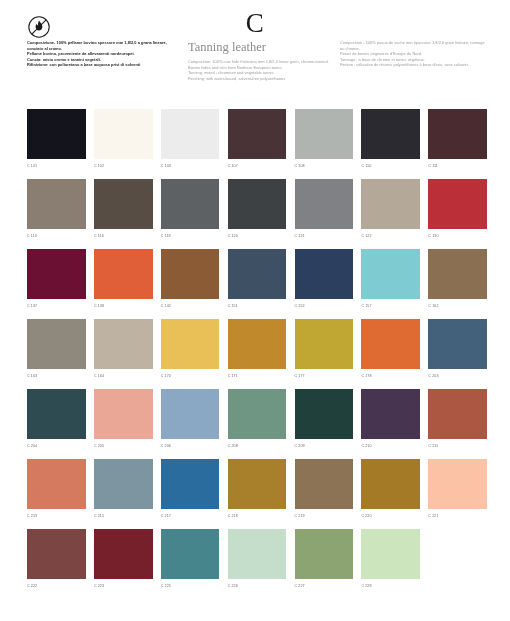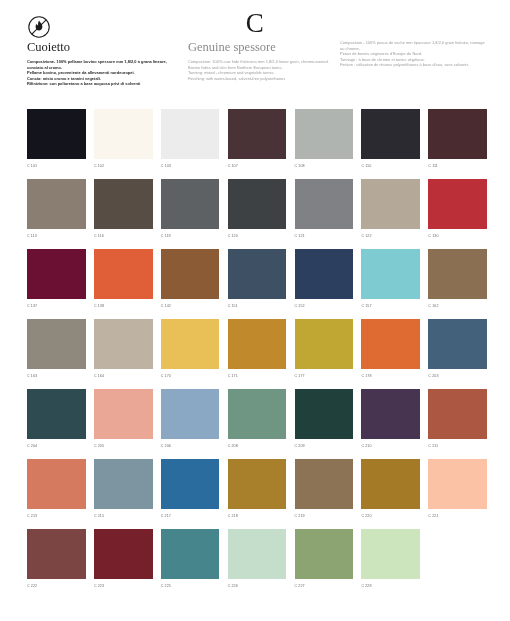--- a/index.html
+++ b/index.html
@@ -92,29 +92,28 @@
         <path d="M13 6.6c1.1 2.1 3.4 3.3 3.4 6.1 0 2.2-1.6 3.9-3.4 3.9s-3.4-1.7-3.4-3.9c0-1.3.6-2.2 1.3-3 .1 1 .6 1.6 1.2 1.8-.3-1.8.3-3.6.9-4.9z" fill="#1d1d1d"></path>
         <line x1="5.6" y1="20.4" x2="20.4" y2="5.6" stroke="#1d1d1d" stroke-width="1.1"></line>
       </svg>
     </span>
 
     <div class="letter-mark">C</div>
 
     <div class="cols">
 
       <div class="col col-it">
-        <h2>Cuoietto</h2>
         <p style="white-space:pre-line;">Composizione- 100% pellame bovino spessore mm 1,8/2,0 a grana lineare, conciato al cromo.
 Pellame bovino, proveniente da allevamenti nordeuropei.
 Concia: misto cromo e tannini vegetali.
 Rifinizione: con poliuretano a base acquosa privi di solventi</p>
       </div>
 
       <div class="col col-en">
-        <h2>Genuine spessore</h2>
+        <h2>Tanning leather</h2>
         <p style="white-space:pre-line;">Composition: 100% cow hide thickness mm 1,8/2,0 linear grain, chrome-tanned.
 Bovine hides and skin from Northern European tanns.
 Tanning: mixed - chromium and vegetable tannis.
 Finishing: with water-based, solvent-free polyurethanes</p>
       </div>
 
       <div class="col col-fr">
         <p style="white-space:pre-line;">Composition - 100% peaux de vache mm épaisseur 1,8/2,0 grain linéaire, tannage au chrome.
 Peaux de bovins originaires d'Europe du Nord.
 Tannage : à base de chrome et tanins végétaux.

